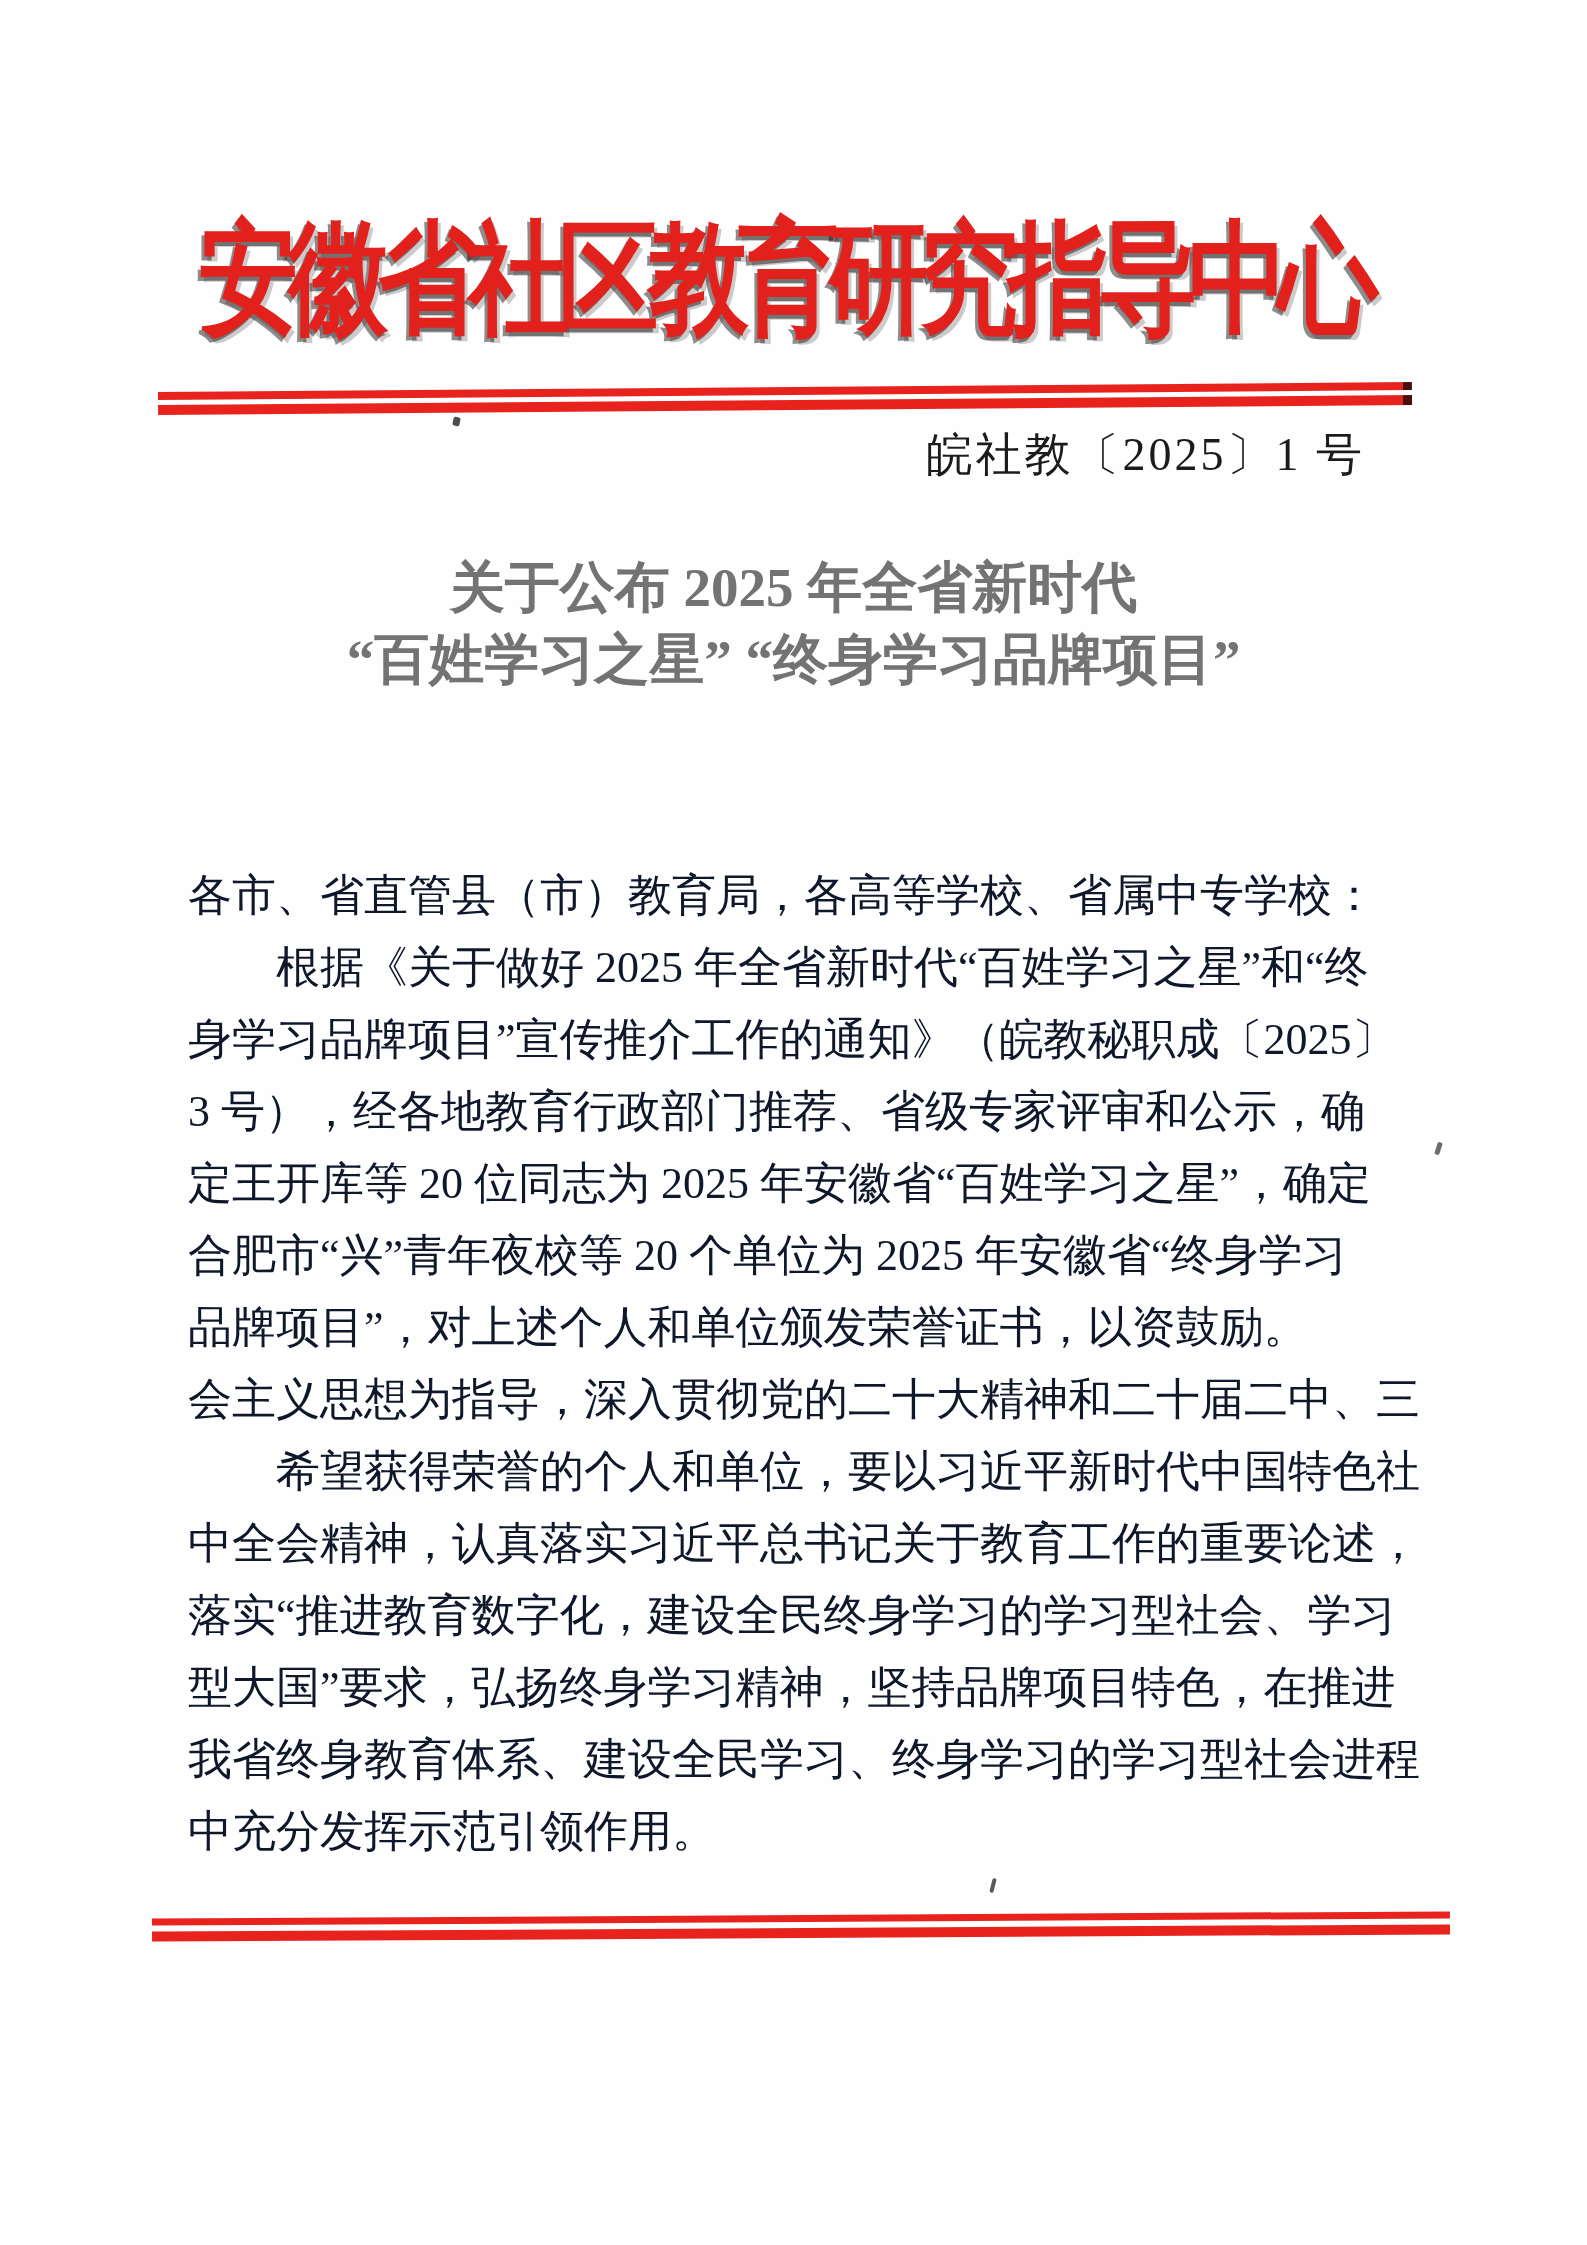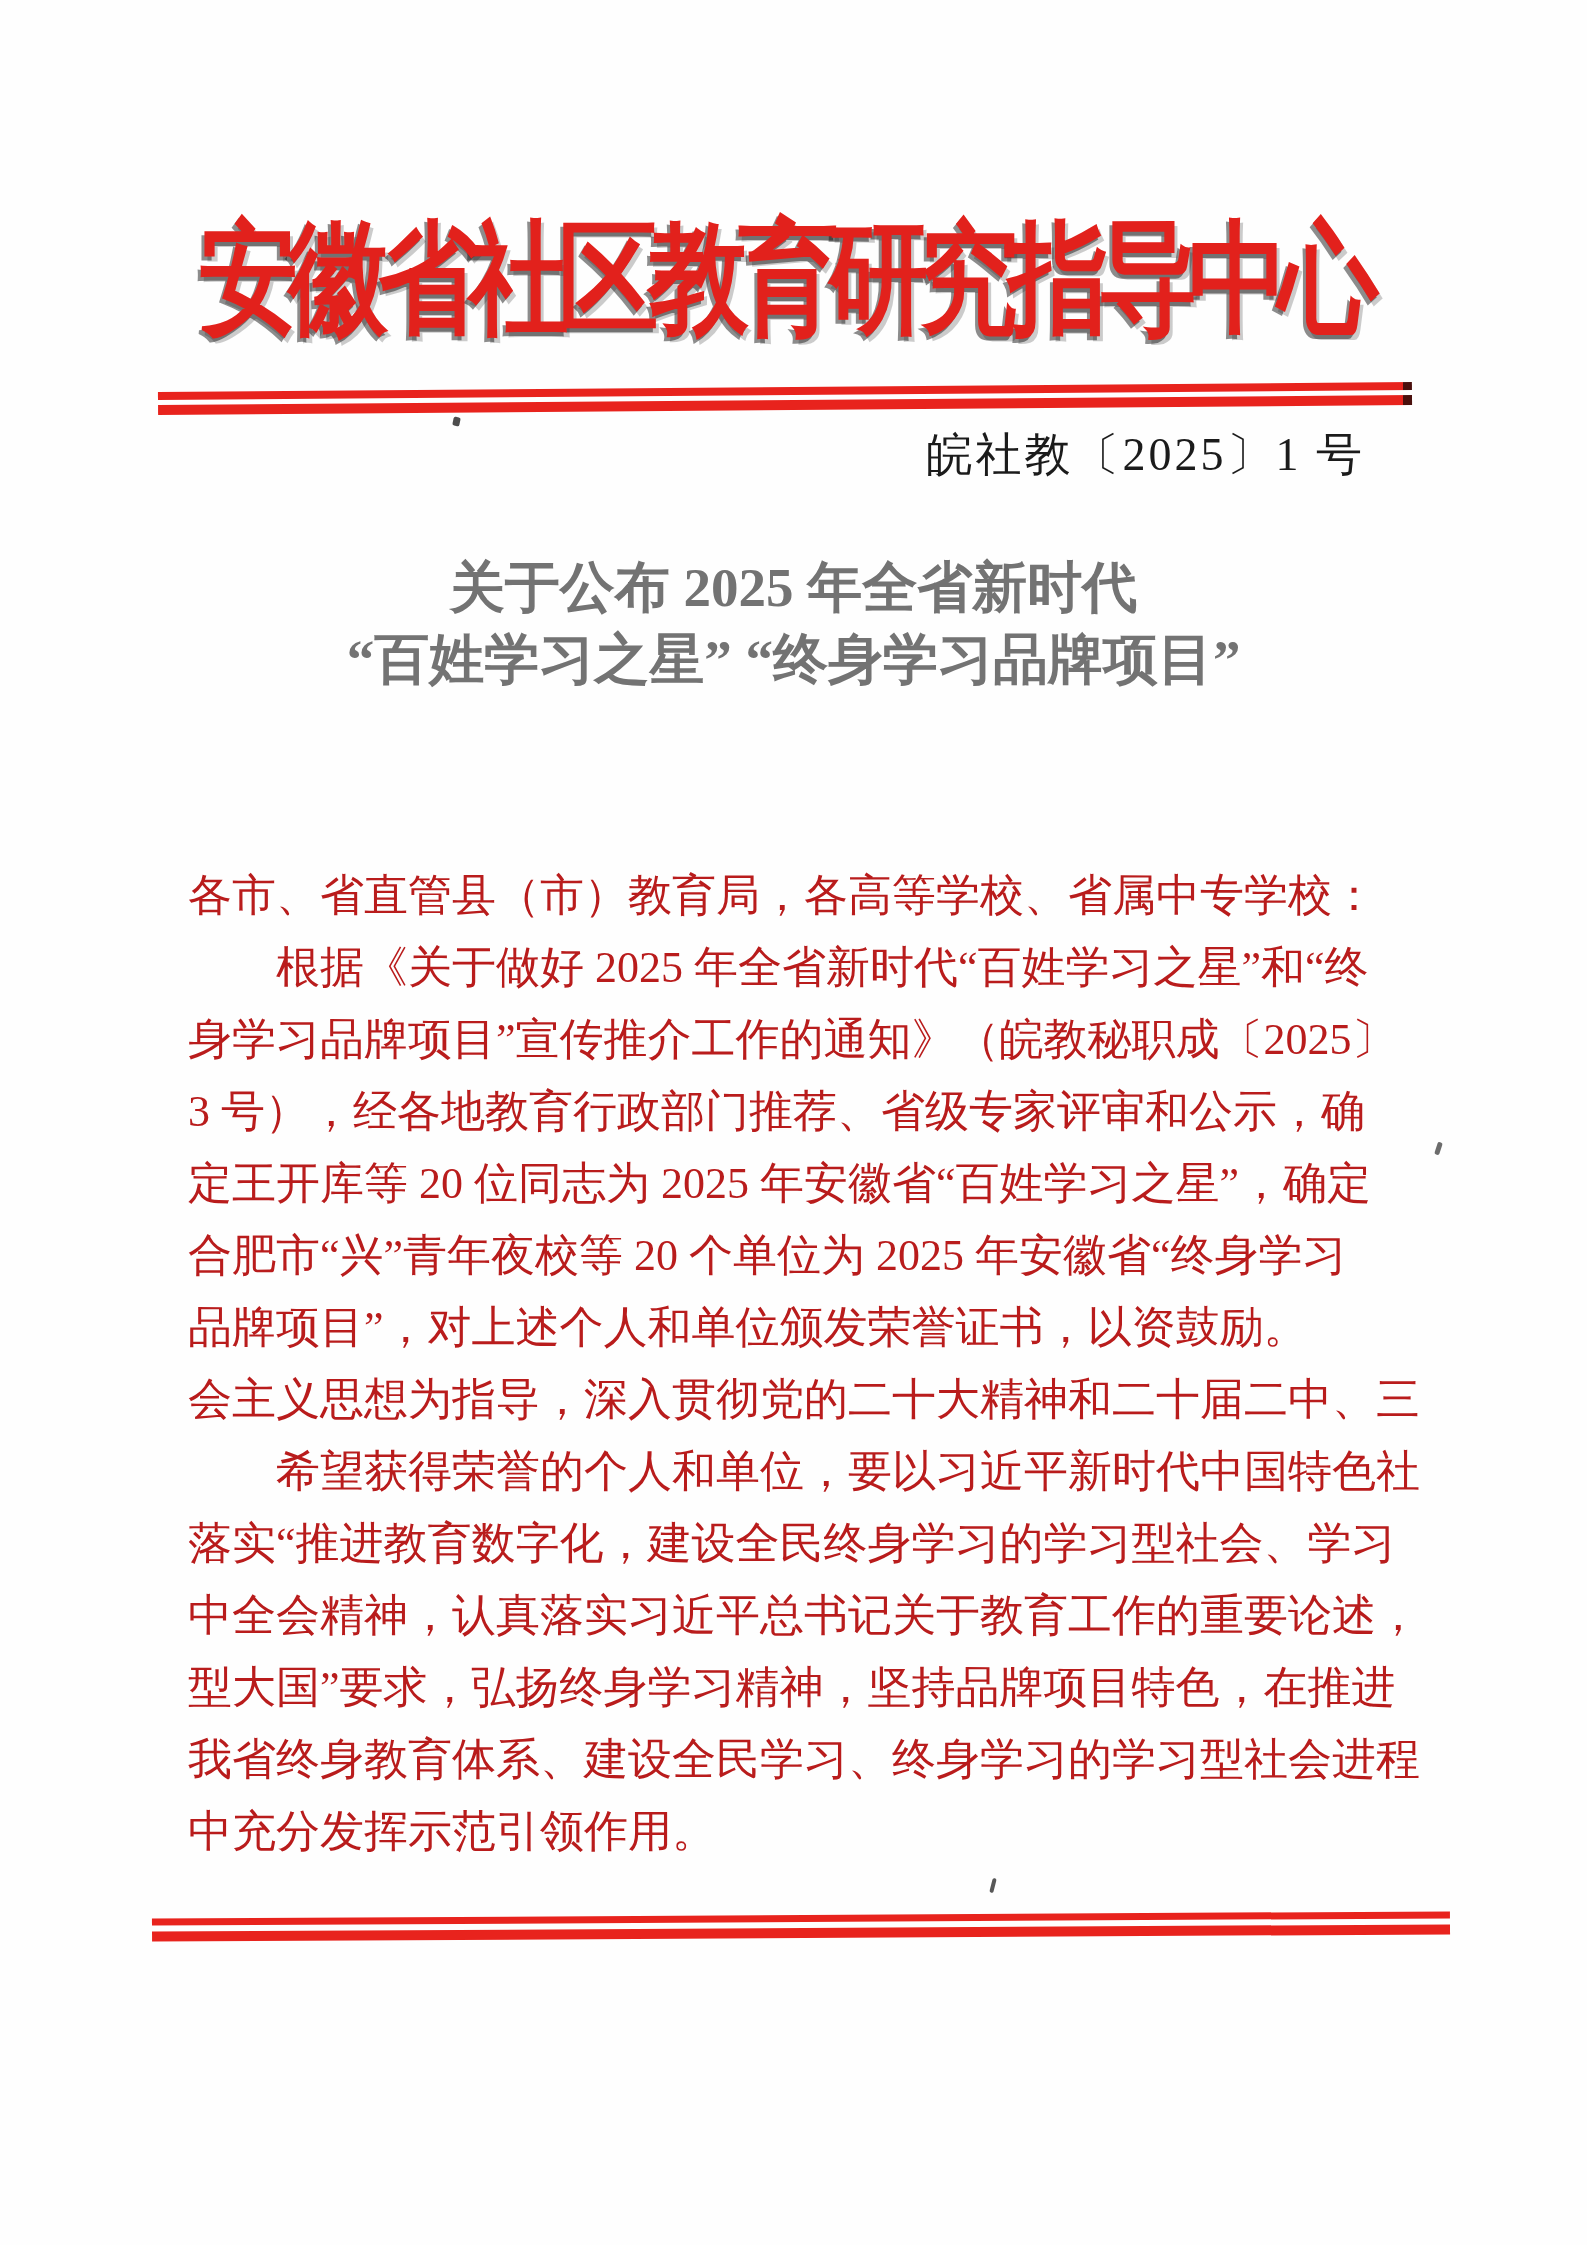--- a/index.html
+++ b/index.html
@@ -41,21 +41,21 @@
   .doc-title {
     position:absolute; top:552px; left:0; width:100%;
     text-align:center; font-size:55px; line-height:72px;
     font-weight:bold; color:#737373;
   }
   .title-line { white-space:nowrap; }
 
   
   .body-text {
     position:absolute; left:188px; top:860px; width:1212px;
-    font-size:44px; color:#b91c1c;
+    font-size:44px; color:#0f172a;
   }
   .body-line { height:72px; line-height:72px; white-space:nowrap; }
   .body-line.indent { padding-left:88px; }
 
   
   .speck { position:absolute; background:#2e2e2e; border-radius:2px; }
   .speck-a { left:453px; top:417px; width:7px;  height:9px;  transform:rotate(12deg); opacity:.85; }
   .speck-b { left:1436px; top:1142px; width:5px; height:13px; transform:rotate(18deg); opacity:.7; }
   .speck-c { left:991px; top:1878px; width:4px; height:15px; transform:rotate(14deg); opacity:.8; }
 </style>
@@ -83,22 +83,22 @@
   <div class="body-text">
       <div class="body-line">各市、省直管县（市）教育局，各高等学校、省属中专学校：</div>
       <div class="body-line indent">根据《关于做好 2025 年全省新时代“百姓学习之星”和“终</div>
       <div class="body-line">身学习品牌项目”宣传推介工作的通知》（皖教秘职成〔2025〕</div>
       <div class="body-line">3 号），经各地教育行政部门推荐、省级专家评审和公示，确</div>
       <div class="body-line">定王开库等 20 位同志为 2025 年安徽省“百姓学习之星”，确定</div>
       <div class="body-line">合肥市“兴”青年夜校等 20 个单位为 2025 年安徽省“终身学习</div>
       <div class="body-line">品牌项目”，对上述个人和单位颁发荣誉证书，以资鼓励。</div>
       <div class="body-line">会主义思想为指导，深入贯彻党的二十大精神和二十届二中、三</div>
       <div class="body-line indent">希望获得荣誉的个人和单位，要以习近平新时代中国特色社</div>
+      <div class="body-line">中全会精神，认真落实习近平总书记关于教育工作的重要论述，</div>
       <div class="body-line">落实“推进教育数字化，建设全民终身学习的学习型社会、学习</div>
-      <div class="body-line">中全会精神，认真落实习近平总书记关于教育工作的重要论述，</div>
       <div class="body-line">型大国”要求，弘扬终身学习精神，坚持品牌项目特色，在推进</div>
       <div class="body-line">我省终身教育体系、建设全民学习、终身学习的学习型社会进程</div>
       <div class="body-line">中充分发挥示范引领作用。</div>
     </div>
 
   <div class="speck speck-b"></div>
   <div class="speck speck-c"></div>
 
   <div class="rule rule-bottom">
     <div class="bar bar1"></div>

